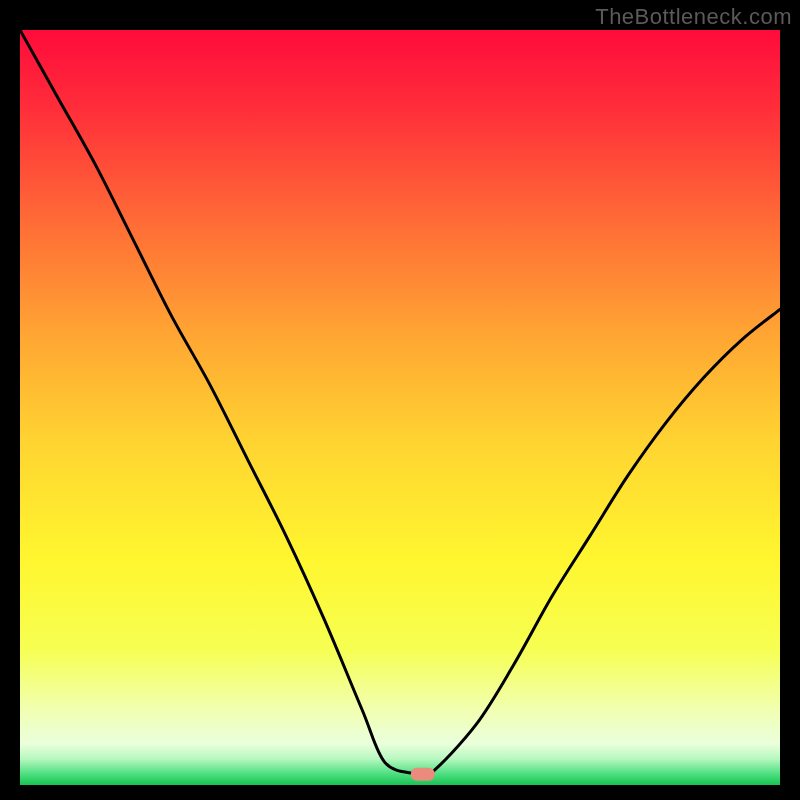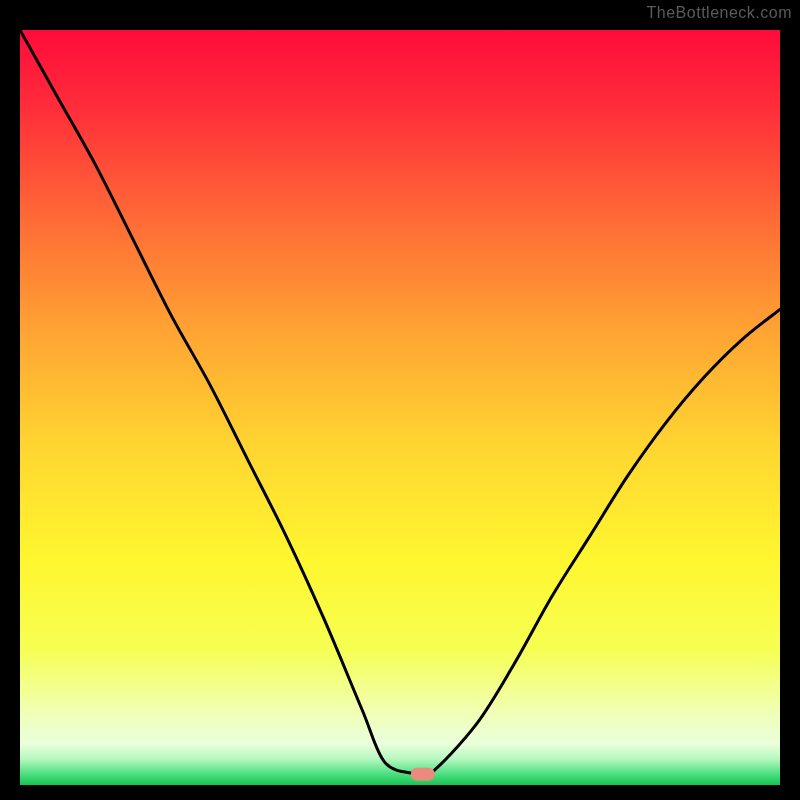--- a/index.html
+++ b/index.html
@@ -9,21 +9,21 @@
     height: 800px;
     background: #000;
     font-family: Arial, Helvetica, sans-serif;
     position: relative;
   }
   .attribution {
     position: absolute;
     top: 4px;
     right: 8px;
     color: #5a5a5a;
-    font-size: 16px;
+    font-size: 22px;
     font-weight: 500;
     letter-spacing: 0.5px;
   }
   .plot {
     position: absolute;
     left: 20px;
     top: 30px;
     width: 760px;
     height: 755px;
   }

